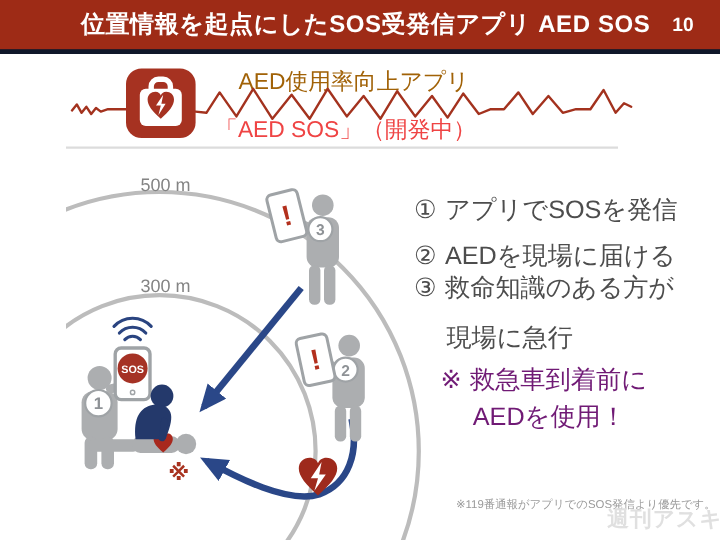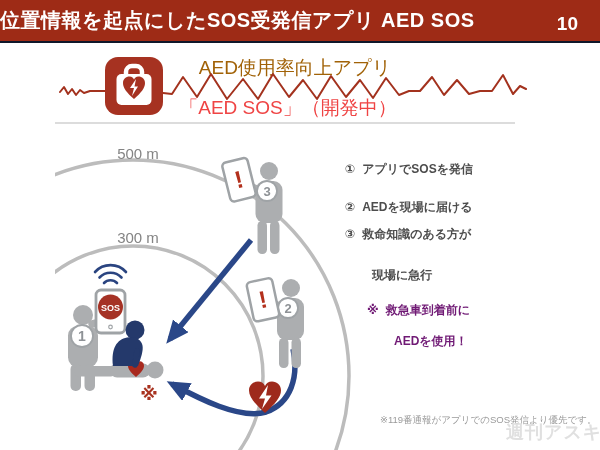--- a/index.html
+++ b/index.html
@@ -4,44 +4,44 @@
 <style>
   html,body{margin:0;padding:0;}
   body{
     width:600px;height:450px;position:relative;overflow:hidden;
     background:#ffffff;
     font-family:"Liberation Sans","DejaVu Sans",sans-serif;
   }
   
   .header{
     position:absolute;left:0;top:0;width:600px;height:41px;
-    background:#9E2B16;border-bottom:2px solid #0f172a;
-    display:flex;align-items:center;justify-content:flex-start;
+    background:#9E2B16;border-bottom:4px solid #0f172a;
+    display:flex;align-items:center;justify-content:flex-end;
   }
   .header-title{
     color:#ffffff;font-weight:bold;font-size:20px;letter-spacing:0.5px;
     padding-right:58px;white-space:nowrap;
   }
   .page-number{
     position:absolute;right:22px;top:13px;color:#ffffff;
-    font-weight:bold;font-size:19px;
+    font-weight:bold;font-size:16px;
   }
   
   .tagline{
     position:absolute;left:150px;top:55px;width:290px;text-align:center;
     color:#a16207;font-size:19px;white-space:nowrap;
   }
   .app-name{
     position:absolute;left:138px;top:95px;width:300px;text-align:center;
     color:#ef4444;font-size:19px;white-space:nowrap;
   }
   
   .step{
     position:absolute;left:345px;white-space:nowrap;
-    color:#4d4d4d;font-size:12px;font-weight:bold;
+    color:#4d4d4d;font-size:21px;font-weight:normal;
   }
   .step .mk{margin-right:7px;}
   .step.indent{left:372px;}
   .step.red{color:#701a75;margin-left:22px;}
   
   .footnote{
     position:absolute;left:347px;top:414px;
     color:#9a9a9a;font-size:9.5px;white-space:nowrap;margin-left:33px;
   }
   .watermark{

